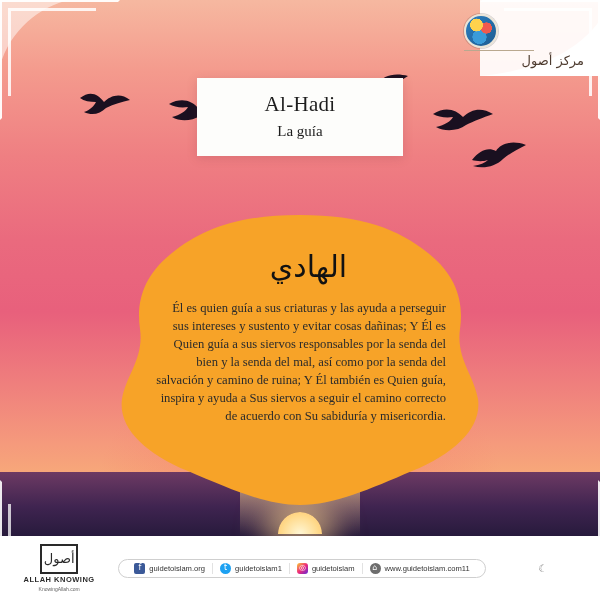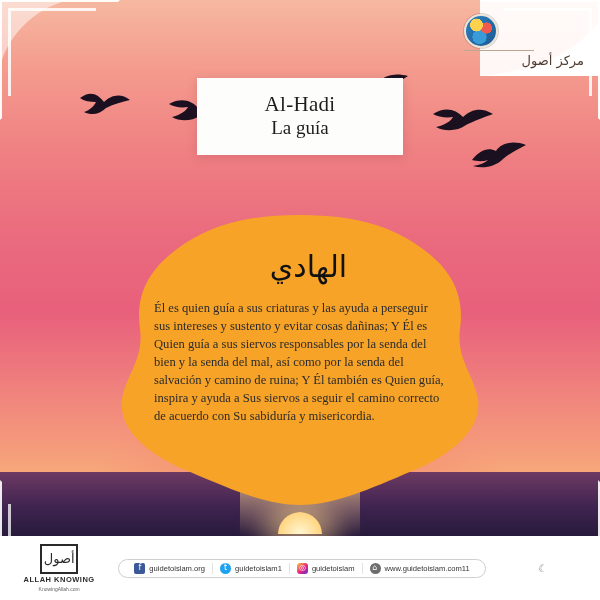--- a/index.html
+++ b/index.html
@@ -124,23 +124,24 @@
     width: 186px;
     padding: 14px 10px 16px;
     background: #fdfdfb;
     text-align: center;
     box-shadow: 0 2px 10px rgba(120,40,60,0.18);
   }
   .title-card .name {
     font-size: 21px;
     color: #1d1d1d;
     letter-spacing: .3px;
+    margin-bottom: 6px;
   }
   .title-card .meaning {
-    font-size: 19px;
+    font-size: 15px;
     color: #1d1d1d;
   }
   .title-card:before, .title-card:after {
     content: "";
     position: absolute;
     width: 0; height: 0;
   }
 
   
   .bird { position: absolute; }
@@ -153,21 +154,21 @@
     top: 213px;
     transform: translateX(-50%);
     width: 376px;
     height: 296px;
   }
   .blob-text {
     position: absolute;
     left: 0; right: 0;
     top: 86px;
     padding: 0 42px;
-    text-align: left;
+    text-align: right;
     font-size: 12.6px;
     line-height: 1.43;
     color: #2b2b2b;
   }
   .arabic-name {
     position: absolute;
     top: 36px;
     left: 17px; right: 0;
     text-align: center;
     font-family: "DejaVu Sans", sans-serif;

